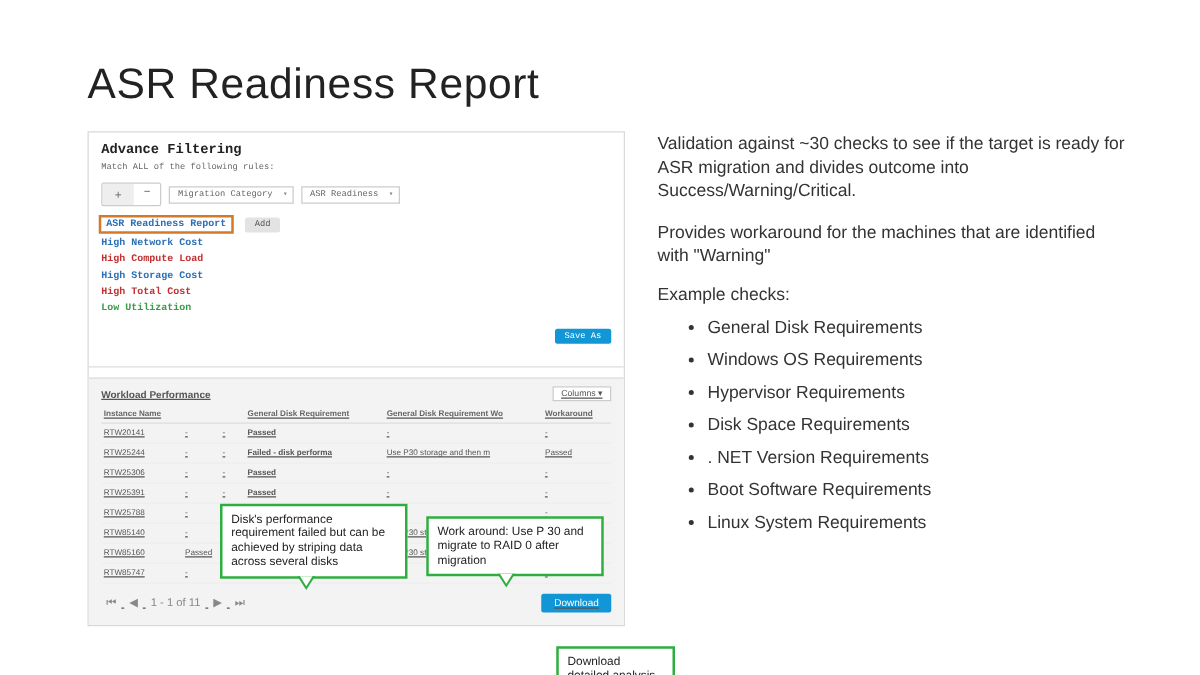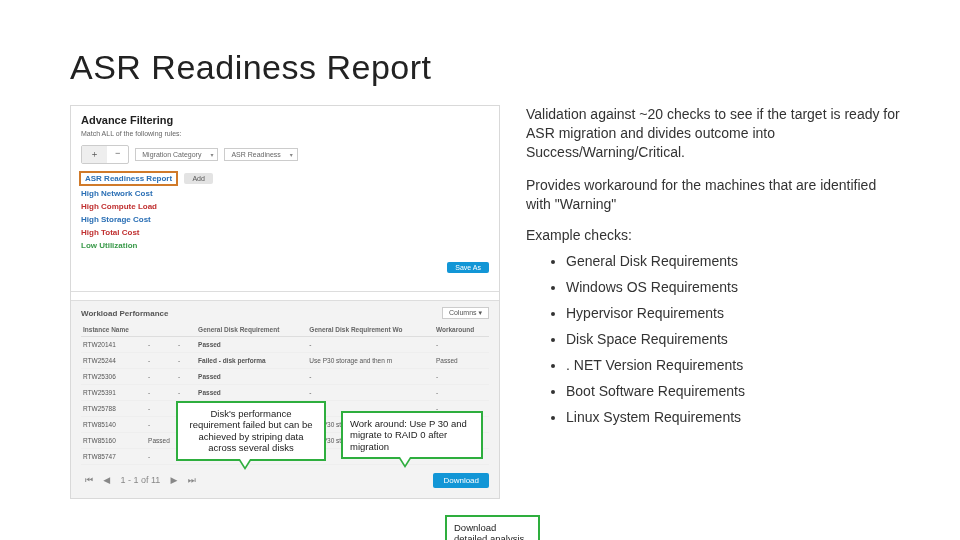--- a/index.html
+++ b/index.html
@@ -2,21 +2,21 @@
 <html><head>
 <meta charset="utf-8">
 <style>
   * { box-sizing: border-box; margin: 0; padding: 0; }
   html, body { width: 960px; height: 540px; background: #fff; font-family: "Segoe UI", Arial, sans-serif; color: #222; }
   .slide { position: relative; width: 960px; height: 540px; padding: 48px 60px 16px 70px; }
   .title { font-size: 34px; font-weight: 300; letter-spacing: .5px; margin-bottom: 18px; }
   .cols { display: flex; gap: 26px; }
   
   .shot { width: 430px; border: 1px solid #d9d9d9; background: #fff; font-size: 8px; color: #555; position: relative; }
-  .shot-inner { padding: 8px 10px 10px 10px; }
+  .shot-inner { padding: 8px 10px 10px 10px; font-family: Liberation Mono, monospace; }
   .shot-h { font-weight: 700; font-size: 11px; color: #222; margin-bottom: 4px; }
   .shot-sub { font-size: 7px; color: #666; margin-bottom: 8px; }
   .filter-row { display: flex; align-items: center; gap: 6px; margin-bottom: 6px; }
   .filter-tog { display: flex; border: 1px solid #ccc; border-radius: 2px; overflow: hidden; }
   .filter-tog span { padding: 2px 8px; font-size: 9px; }
   .filter-tog .on { background: #eee; }
   .sel { border: 1px solid #ccc; background: #fff; padding: 2px 16px 2px 6px; font-size: 7px; color: #666; position: relative; }
   .sel::after { content: "▾"; position: absolute; right: 4px; top: 2px; font-size: 6px; color: #888; }
   .cat-list { margin: 4px 0 10px 0; }
   .cat { padding: 2px 0; font-size: 8px; font-weight: 600; }
@@ -37,21 +37,21 @@
   .tbl td { font-size: 6.5px; color: #555; padding: 4px 2px; border-bottom: 1px solid #eee; white-space: nowrap; overflow: hidden; text-overflow: ellipsis; }
   .st-pass { color: #3a9a4a; font-weight: 600; }
   .st-fail { color: #c03030; font-weight: 600; }
   .pager { display: flex; justify-content: space-between; align-items: center; margin-top: 8px; }
   .pager-nav span { display: inline-block; padding: 2px 4px; color: #888; font-size: 9px; }
   .pager-info { color: #888; font-size: 7px; }
   .dl-btn { background: #1296d6; color: #fff; padding: 3px 10px; font-size: 8px; border-radius: 2px; }
   
   .callout { position: absolute; background: #fff; border: 2px solid #2eae3e; padding: 5px 7px; font-size: 9.5px; line-height: 1.2; color: #222; z-index: 5; }
   .callout .tail { position: absolute; width: 0; height: 0; }
-  .co1 { left: 105px; top: 100px; width: 150px; text-align: center; }
+  .co1 { left: 105px; top: 100px; width: 150px; }
   .co1 .tail { bottom: -11px; left: 60px; border-left: 7px solid transparent; border-right: 7px solid transparent; border-top: 11px solid #2eae3e; }
   .co1 .tail::after { content: ""; position: absolute; left: -5px; top: -11px; border-left: 5px solid transparent; border-right: 5px solid transparent; border-top: 8px solid #fff; }
   .co2 { left: 270px; top: 110px; width: 142px; }
   .co2 .tail { bottom: -11px; left: 55px; border-left: 7px solid transparent; border-right: 7px solid transparent; border-top: 11px solid #2eae3e; }
   .co2 .tail::after { content: ""; position: absolute; left: -5px; top: -11px; border-left: 5px solid transparent; border-right: 5px solid transparent; border-top: 8px solid #fff; }
   .co3 { left: 374px; top: 214px; width: 95px; }
   
   .rcol { flex: 1; font-size: 14px; color: #333; }
   .rcol .para { margin-bottom: 14px; line-height: 1.35; }
   .rcol .label { margin: 10px 0 6px 0; }
@@ -89,21 +89,21 @@
           <div class="cat c-blue">High Storage Cost</div>
           <div class="cat c-red">High Total Cost</div>
           <div class="cat c-green">Low Utilization</div>
         </div>
         <span class="pill after">Save As</span>
         <div style="clear:both"></div>
       </div>
 
       <div class="sep"></div>
 
-      <div class="well" style="position:relative;">
+      <div class="well" style="position:relative;text-decoration:underline;">
         <div class="well-head">
           <span class="well-title">Workload Performance</span>
           <span class="well-btn">Columns ▾</span>
         </div>
 
         <table class="tbl">
           <thead>
               <tr>
             <th>Instance Name</th>
             <th style="width:30px"></th>
@@ -198,21 +198,21 @@
         <div class="callout co2">
           <span>Work around: Use P 30 and migrate to RAID 0 after migration</span><div class="tail"></div>
         </div>
         <div class="callout co3">
           <span>Download detailed analysis</span>
         </div>
       </div>
     </div>
 
     <div class="rcol">
-      <p class="para">Validation against ~20 checks to see if the target is ready for ASR migration and divides outcome into  Success/Warning/Critical.</p>
+      <p class="para">Validation against ~30 checks to see if the target is ready for ASR migration and divides outcome into  Success/Warning/Critical.</p>
       <p class="para">Provides workaround for the machines that are identified with "Warning"</p>
       <p class="label">Example checks:</p>
       <ul class="blist" id="blist">
           <li>General Disk Requirements</li>
           <li>Windows OS Requirements</li>
           <li>Hypervisor Requirements</li>
           <li>Disk Space Requirements</li>
           <li>. NET Version Requirements</li>
           <li>Boot Software Requirements</li>
           <li>Linux System Requirements</li>

